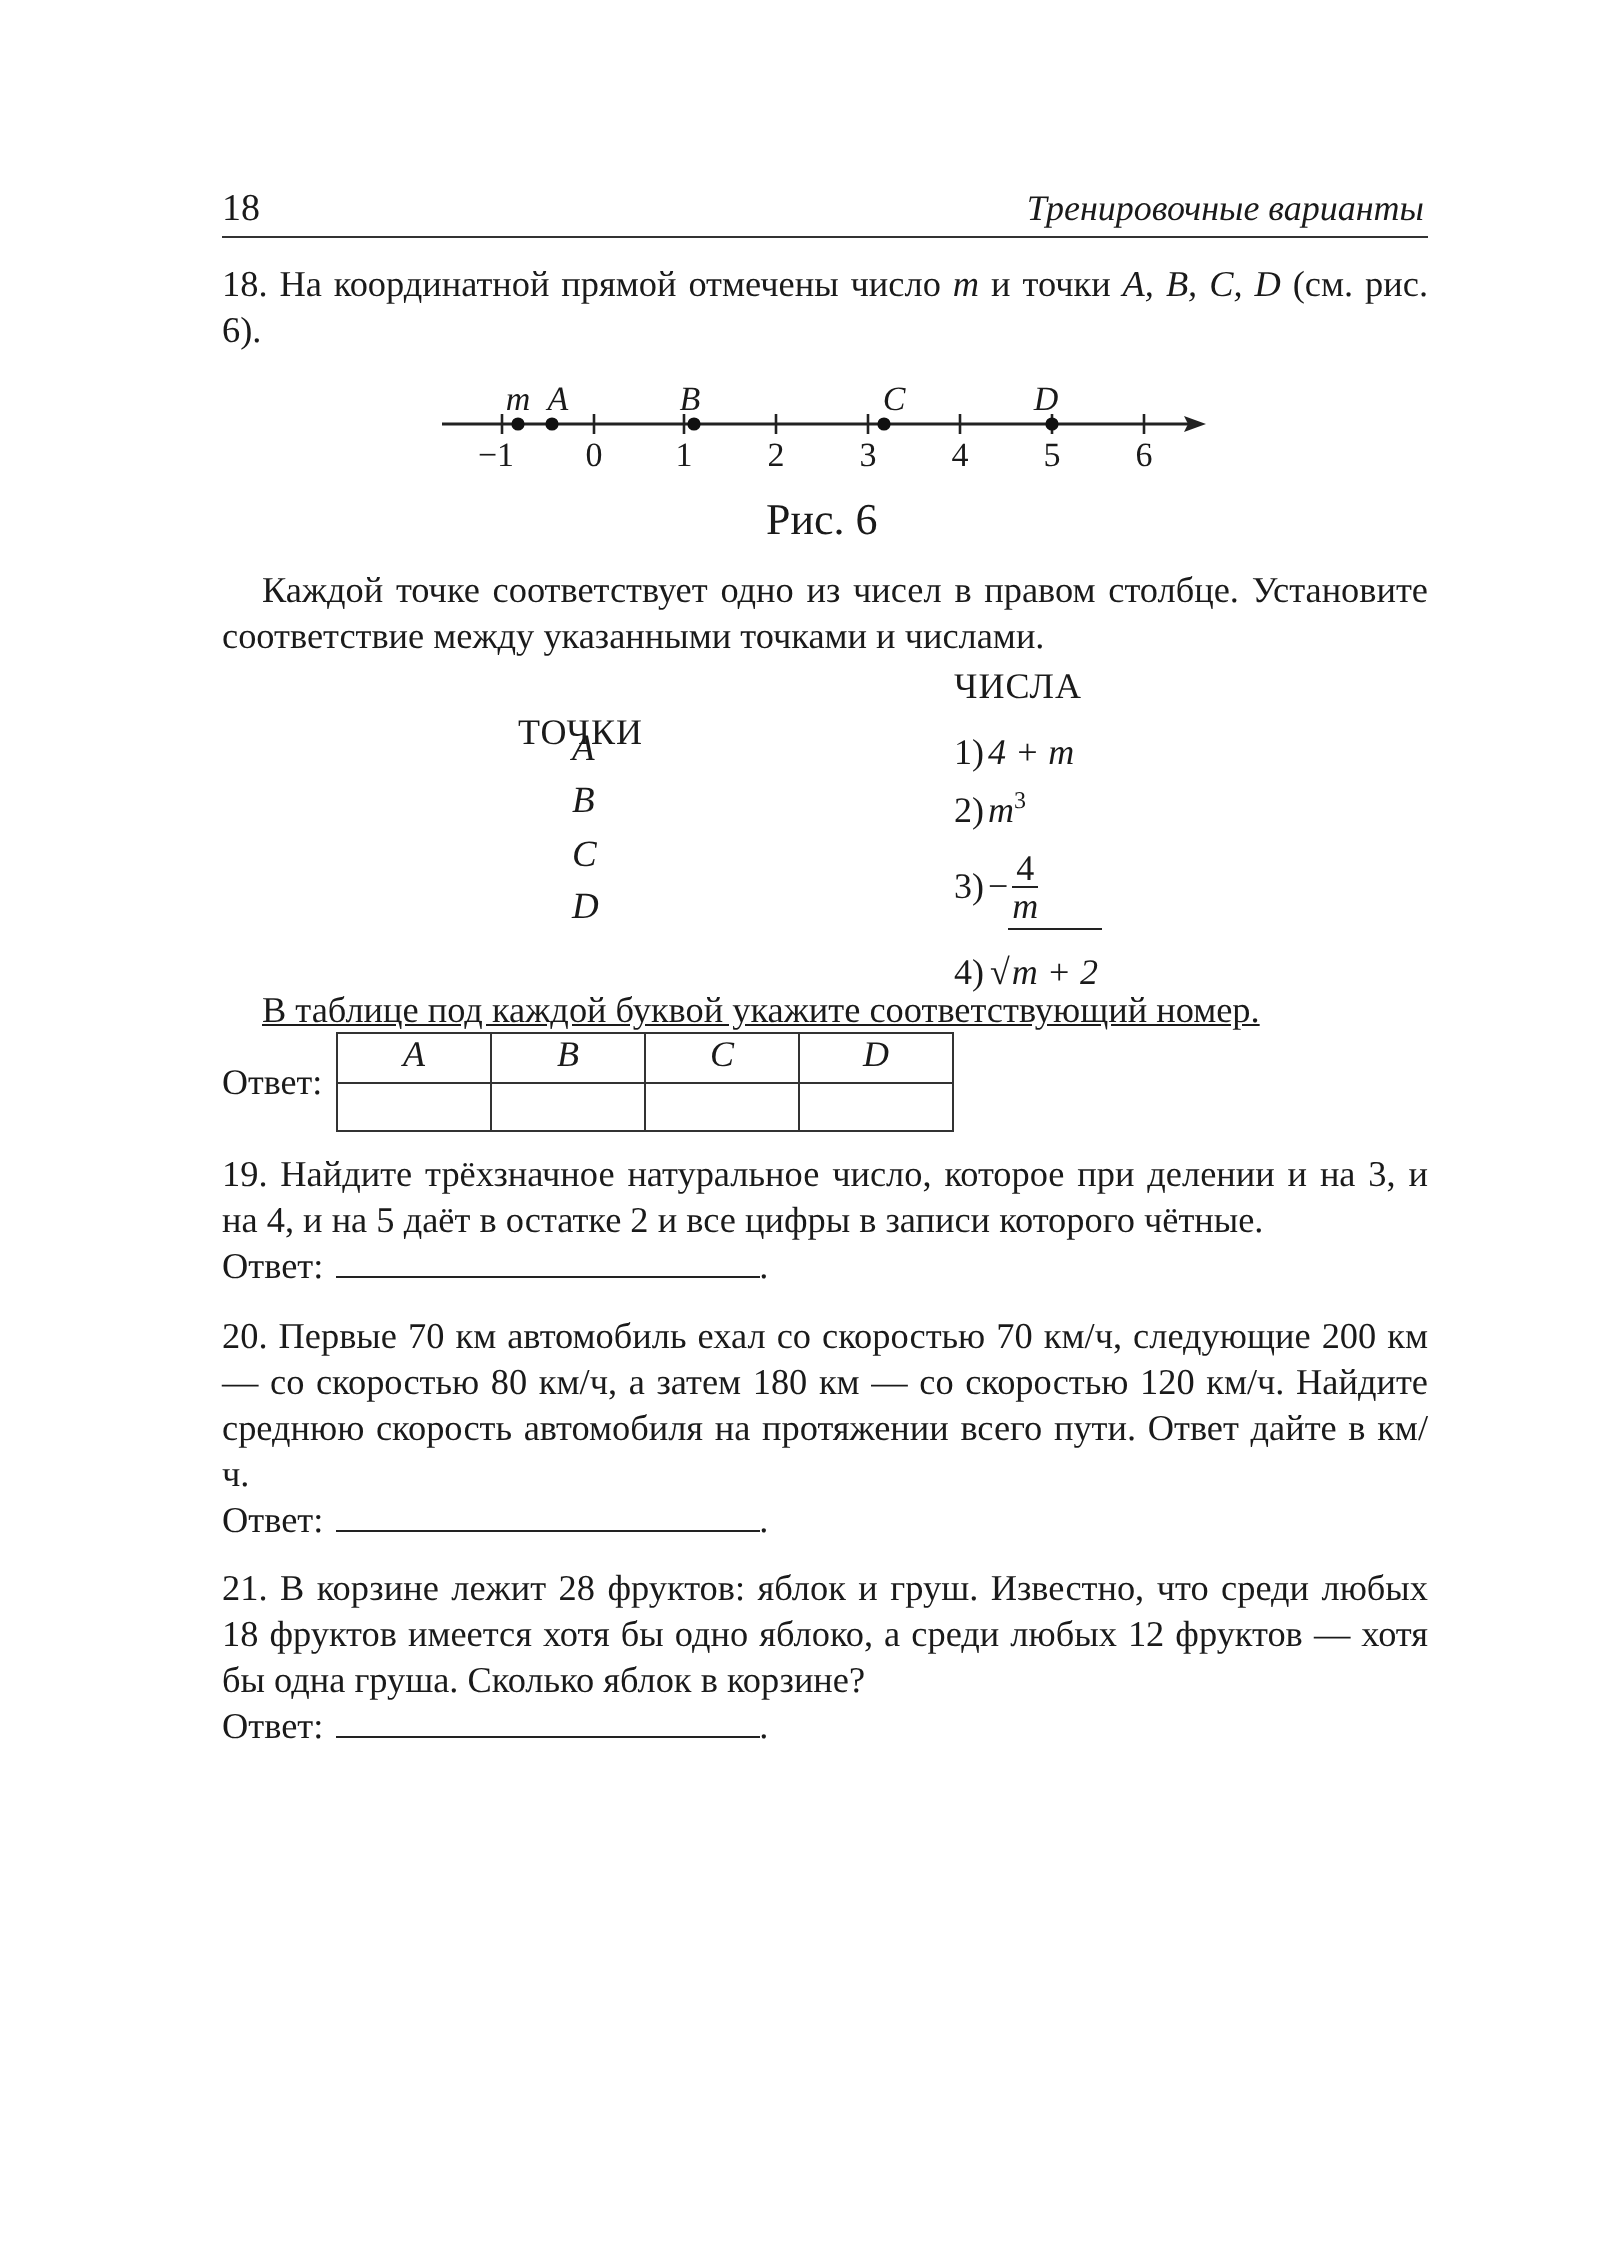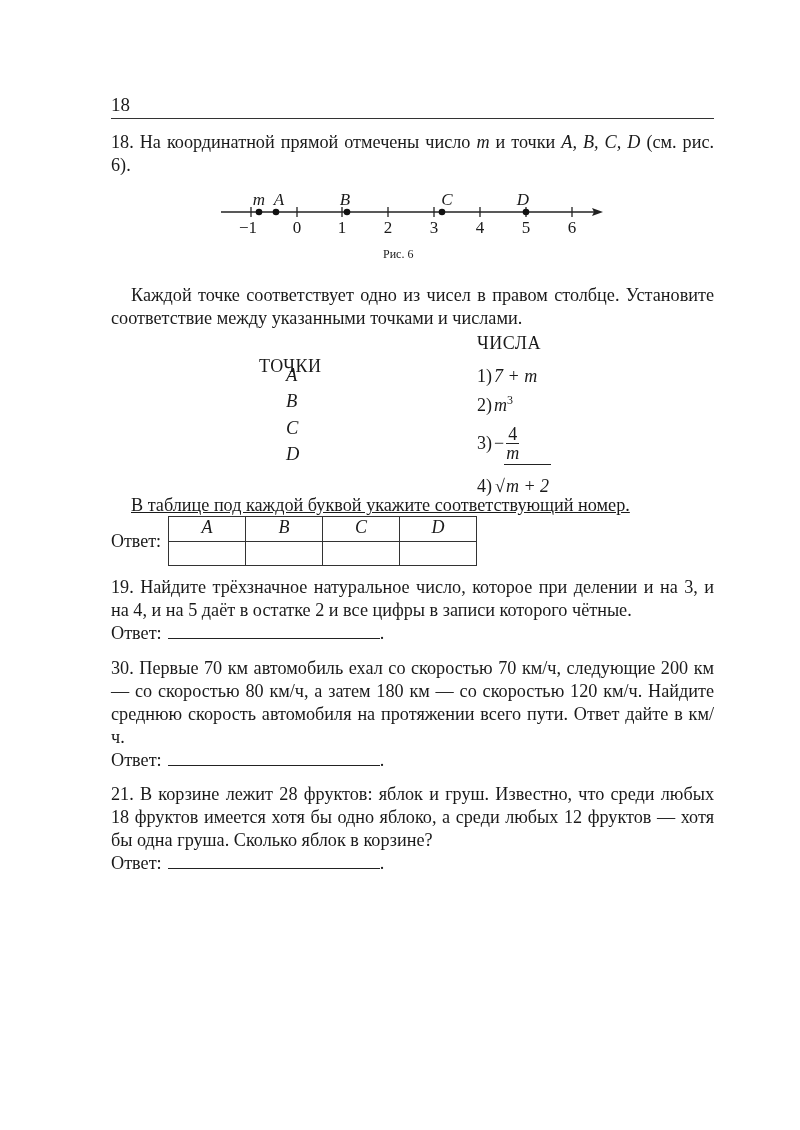--- a/index.html
+++ b/index.html
@@ -12,21 +12,21 @@
   .running-head .title { position: absolute; right: 2px; top: 0; font-style: italic; font-size: 18px; }
   .para { position: absolute; left: 0; width: 603px; font-size: 18.2px; line-height: 23px;
           text-align: justify; }
   .para b { font-weight: normal; }
   .indent { text-indent: 20px; }
   .it { font-style: italic; }
   .answer-line { display: inline-block; width: 212px; border-bottom: 1px solid #222;
                  height: 15px; vertical-align: baseline; margin-left: 6px; }
   
   .numline { position: absolute; left: 0; top: 185px; width: 603px; height: 60px; }
-  .caption { position: absolute; top: 247px; left: 272px; font-size: 12px; }
+  .caption { position: absolute; top: 247px; left: 272px; font-size: 22px; }
   
   .col-head { position: absolute; font-size: 18px; letter-spacing: 0.5px; }
   .pt-label { position: absolute; font-size: 18.5px; font-style: italic; }
   .num-opt { position: absolute; font-size: 18px; }
   .frac { display: inline-block; vertical-align: middle; text-align: center; font-style: italic; }
   .frac .n { display: block; border-bottom: 1px solid #222; padding: 0 2px; line-height: 18px; font-style: normal; }
   .frac .d { display: block; line-height: 18px; }
   .sqrt { display: inline-block; border-top: 1px solid #222; padding: 12px 2px; margin-left: -1px; line-height: 19px; }
   
   .ans-label { position: absolute; left: 0; top: 531px; font-size: 18px; }
@@ -36,20 +36,21 @@
   table.ans tr.h td { height: 24px; line-height: 20px; vertical-align: top; }
   table.ans tr.v td { height: 23px; }
 </style>
 </head>
 <body>
 
 <div class="page">
 
   <div class="running-head">
     <span class="pno">18</span>
+    <span class="title">Тренировочные варианты</span>
   </div>
 
   <div class="para" style="top:131px;">
     <b>18.</b><span> На координатной прямой отмечены число </span><span class="it">m</span><span> и точки </span><span class="it">A, B, C, D</span><span> (см. рис. 6).</span>
   </div>
 
   <svg class="numline" viewBox="0 0 603 60" width="603" height="60">
 
     <line x1="110" y1="27" x2="484" y2="27" stroke="#222" stroke-width="1.4"></line>
     <polygon points="492,27 481,23 483,27 481,31" fill="#222"></polygon>
@@ -95,21 +96,21 @@
 
   <div class="col-head" style="left:148px; top:328px;margin-top:28px;">ТОЧКИ</div>
   <div class="col-head" style="left:366px; top:333px;">ЧИСЛА</div>
 
   <div class="pt-label" style="left:175px; top:365px;">A</div>
   <div class="pt-label" style="left:175px; top:391px;">B</div>
   <div class="pt-label" style="left:175px; top:418px;">C</div>
   <div class="pt-label" style="left:175px; top:444px;">D</div>
 
   <div class="num-opt" style="left:366px; top:366px;">
-    <span>1)</span><span class="it" style="margin-left:2px;">7 + m</span>
+    <span>1)</span><span class="it" style="margin-left:2px;">4 + m</span>
   </div>
   <div class="num-opt" style="left:366px; top:393px;">
     <span>2)</span><span class="it" style="margin-left:2px;">m</span><sup style="font-size:12px;">3</sup>
   </div>
   <div class="num-opt" style="left:366px; top:425px;">
     <span style="vertical-align:middle;">3)</span><span style="vertical-align:middle; margin:0 2px;">−</span><span class="frac"><span class="n">4</span><span class="d">m</span></span>
   </div>
   <div class="num-opt" style="left:366px; top:464px;">
     <span>4)</span><span style="margin-left:3px;">√</span><span class="sqrt it">m + 2</span>
   </div>
@@ -133,21 +134,21 @@
     </tr>
   </tbody>
     </table>
 
   <div class="para" style="top:576px;">
     <b>19.</b><span> Найдите трёхзначное натуральное число, которое при делении и на 3, и на 4, и на 5 даёт в остатке 2 и все цифры в записи которого чётные.</span><br>
     <span>Ответ:</span><span class="answer-line"></span>.
   </div>
 
   <div class="para" style="top:657px;">
-    <b>30.</b><span> Первые 70 км автомобиль ехал со скоростью 70 км/ч, следующие 200 км — со скоростью 80 км/ч, а затем 180 км — со скоростью 120 км/ч. Найдите среднюю скорость автомобиля на протяжении всего пути. Ответ дайте в км/ч.</span><br>
+    <b>20.</b><span> Первые 70 км автомобиль ехал со скоростью 70 км/ч, следующие 200 км — со скоростью 80 км/ч, а затем 180 км — со скоростью 120 км/ч. Найдите среднюю скорость автомобиля на протяжении всего пути. Ответ дайте в км/ч.</span><br>
     <span>Ответ:</span><span class="answer-line"></span>.
   </div>
 
   <div class="para" style="top:783px;">
     <b>21.</b><span> В корзине лежит 28 фруктов: яблок и груш. Известно, что среди любых 18 фруктов имеется хотя бы одно яблоко, а среди любых 12 фруктов — хотя бы одна груша. Сколько яблок в корзине?</span><br>
     <span>Ответ:</span><span class="answer-line"></span>.
   </div>
 
 </div>
 

